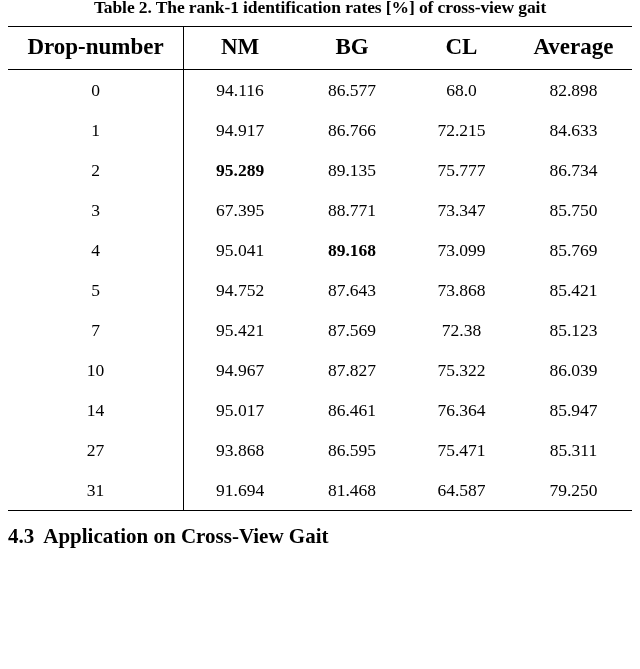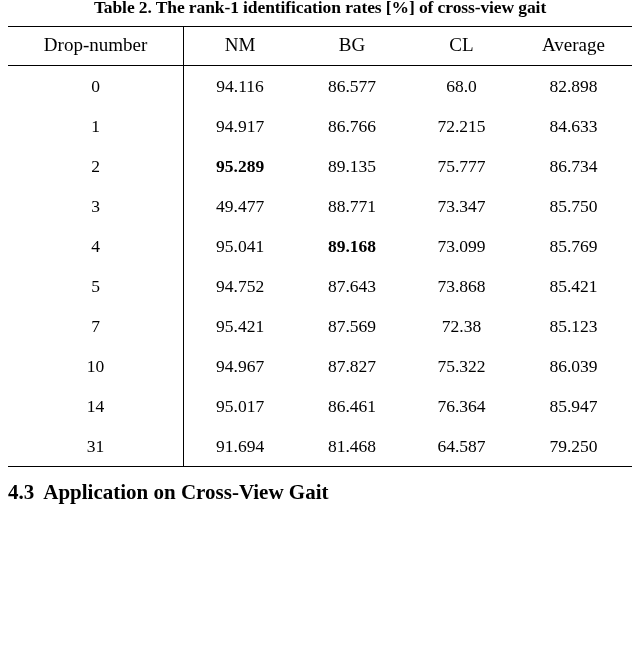--- a/index.html
+++ b/index.html
@@ -37,22 +37,22 @@
   .caption .line2 {
     display: block;
   }
   table.results {
     width: 100%;
     border-collapse: collapse;
     margin-top: 8px;
     font-size: 17px;
   }
   table.results thead th {
-    font-weight: normal;
-    font-size: 19px;
+    font-weight: bold;
+    font-size: 23px;
     padding: 7px 0 9px 0;
     text-align: center;
   }
   table.results thead th.colhead-first {
     text-align: center;
   }
   .rule-top {
     border-top: 1.6px solid #000;
   }
   .rule-mid {
@@ -129,21 +129,21 @@
       </tr>
       <tr>
         <td class="c0">2</td>
         <td class="c1 bold">95.289</td>
         <td class="c2">89.135</td>
         <td class="c3">75.777</td>
         <td class="c4">86.734</td>
       </tr>
       <tr>
         <td class="c0">3</td>
-        <td class="c1">49.477</td>
+        <td class="c1">67.395</td>
         <td class="c2">88.771</td>
         <td class="c3">73.347</td>
         <td class="c4">85.750</td>
       </tr>
       <tr>
         <td class="c0">4</td>
         <td class="c1">95.041</td>
         <td class="c2 bold">89.168</td>
         <td class="c3">73.099</td>
         <td class="c4">85.769</td>
@@ -168,20 +168,27 @@
         <td class="c2">87.827</td>
         <td class="c3">75.322</td>
         <td class="c4">86.039</td>
       </tr>
       <tr>
         <td class="c0">14</td>
         <td class="c1">95.017</td>
         <td class="c2">86.461</td>
         <td class="c3">76.364</td>
         <td class="c4">85.947</td>
+      </tr>
+      <tr>
+        <td class="c0">27</td>
+        <td class="c1">93.868</td>
+        <td class="c2">86.595</td>
+        <td class="c3">75.471</td>
+        <td class="c4">85.311</td>
       </tr>
       <tr class="rule-bottom">
         <td class="c0">31</td>
         <td class="c1">91.694</td>
         <td class="c2">81.468</td>
         <td class="c3">64.587</td>
         <td class="c4">79.250</td>
       </tr>
     </tbody>
   </table>

